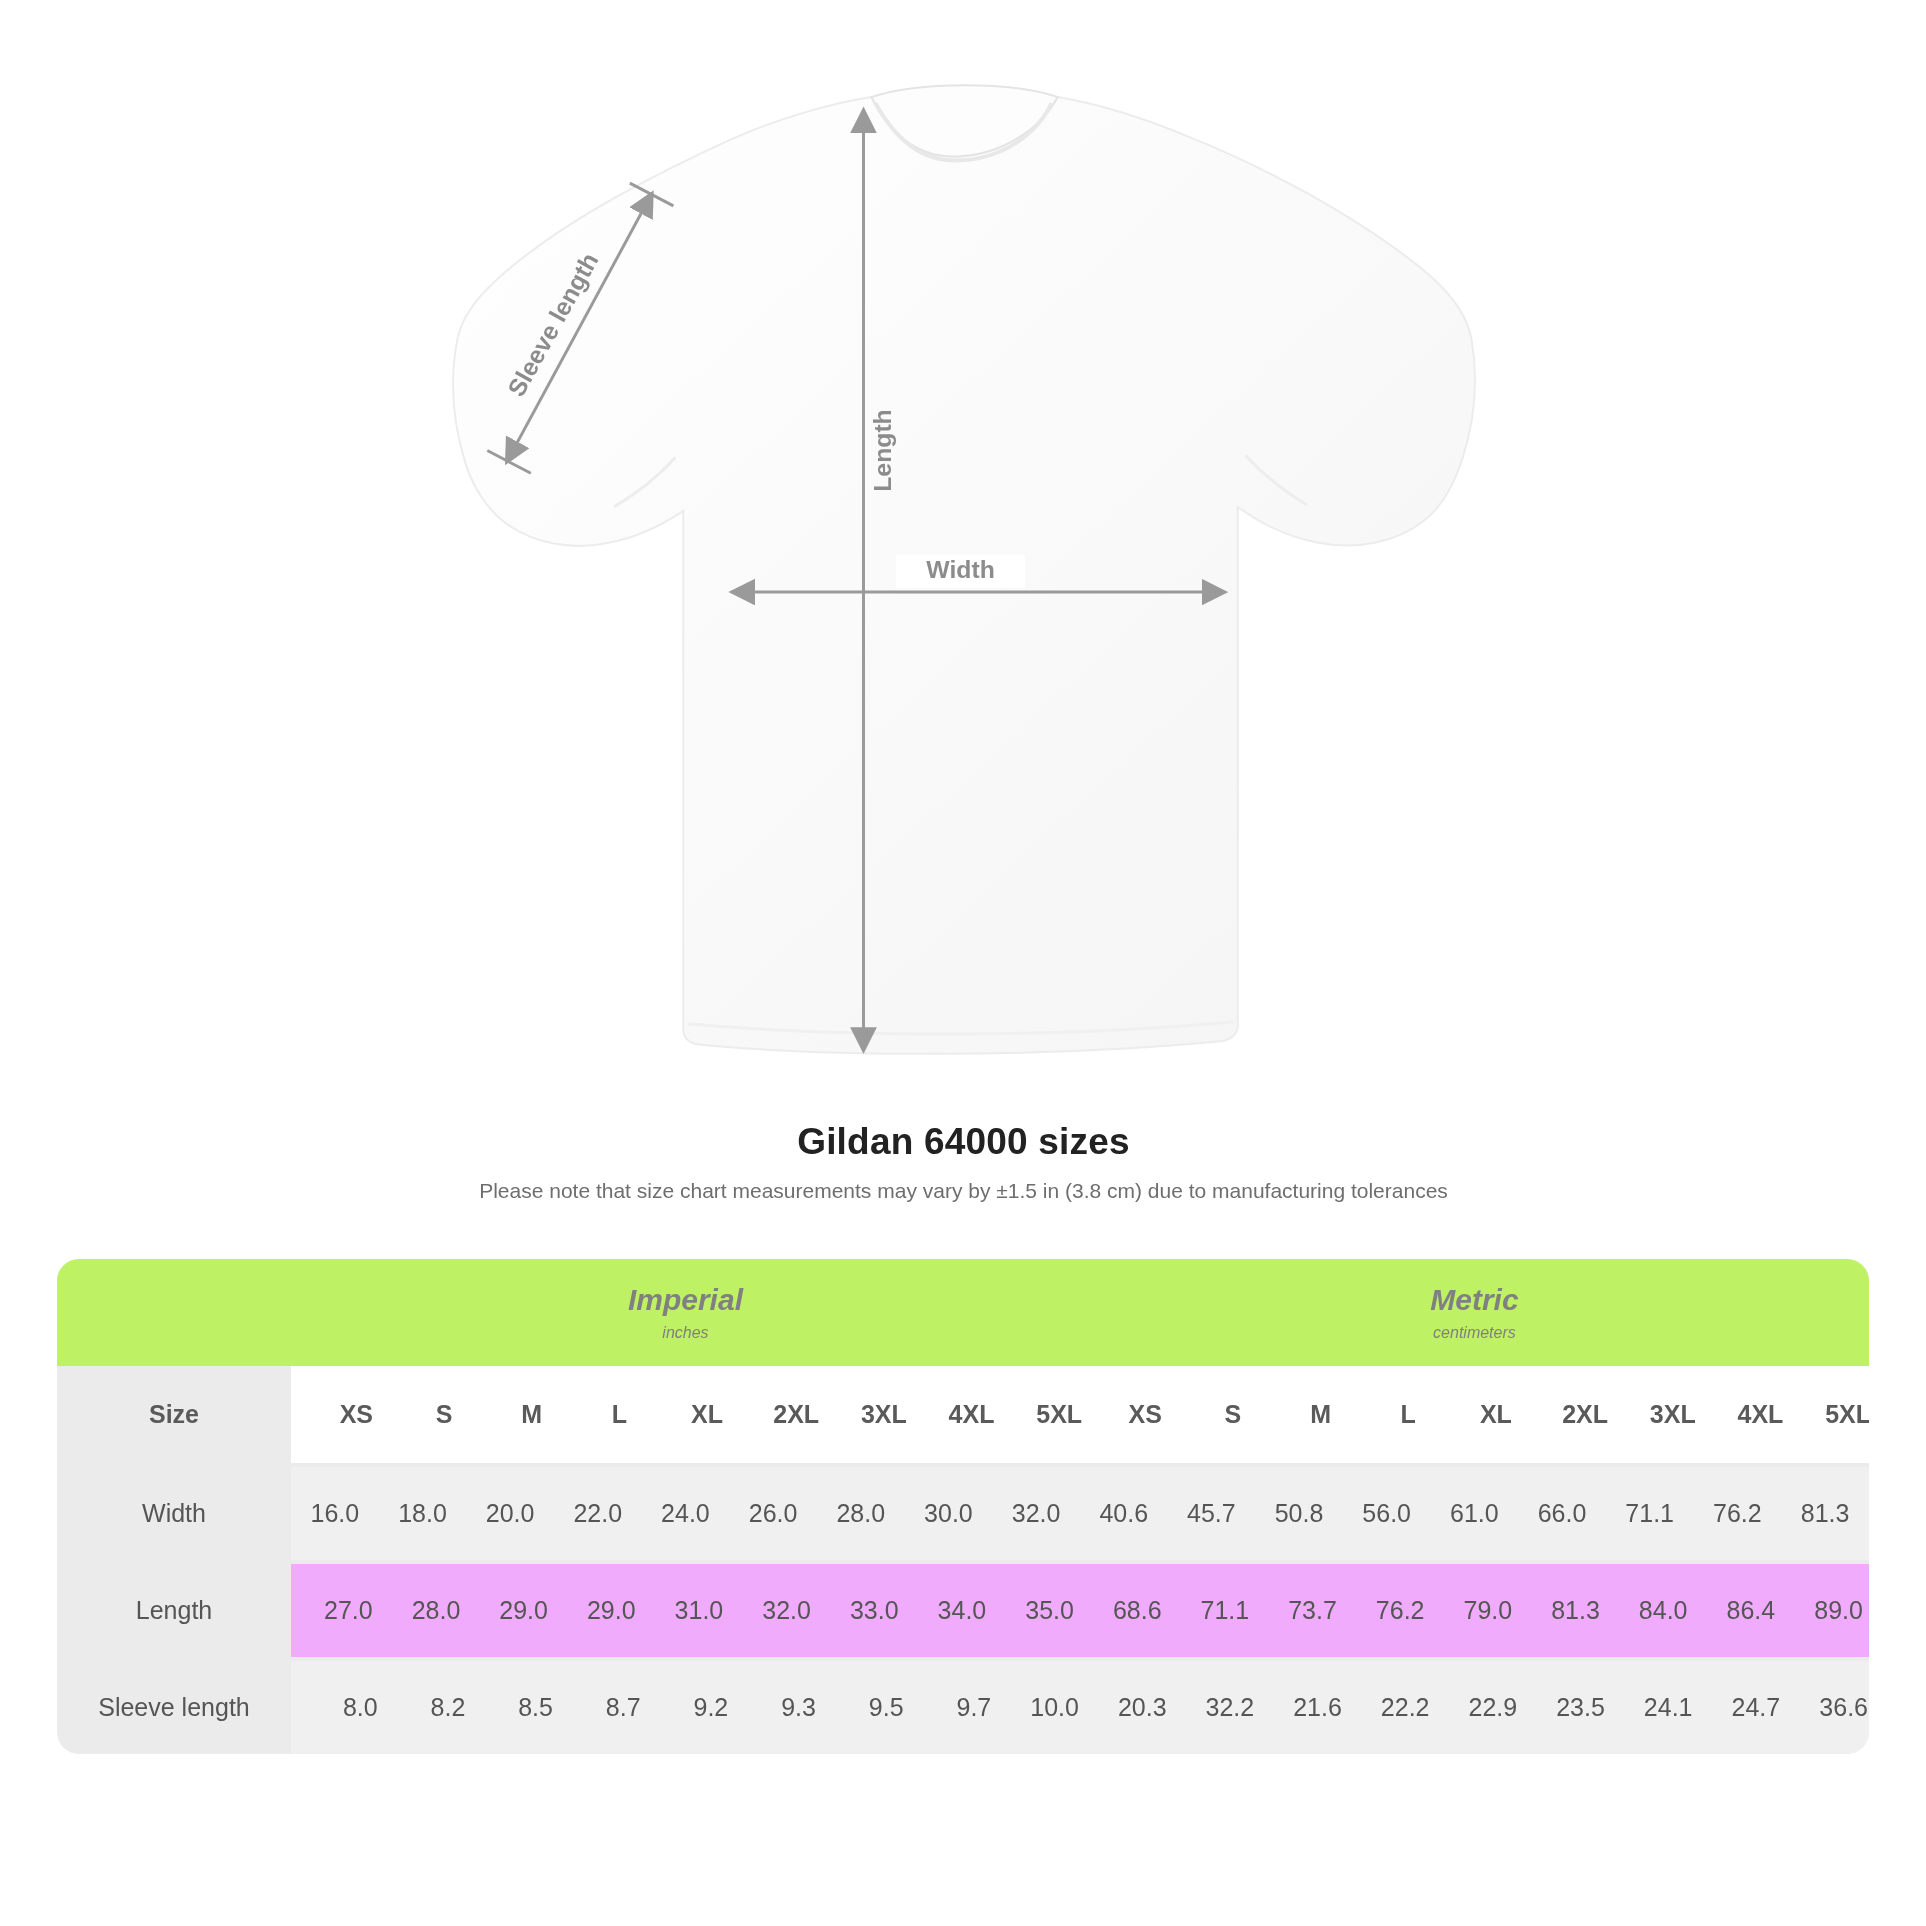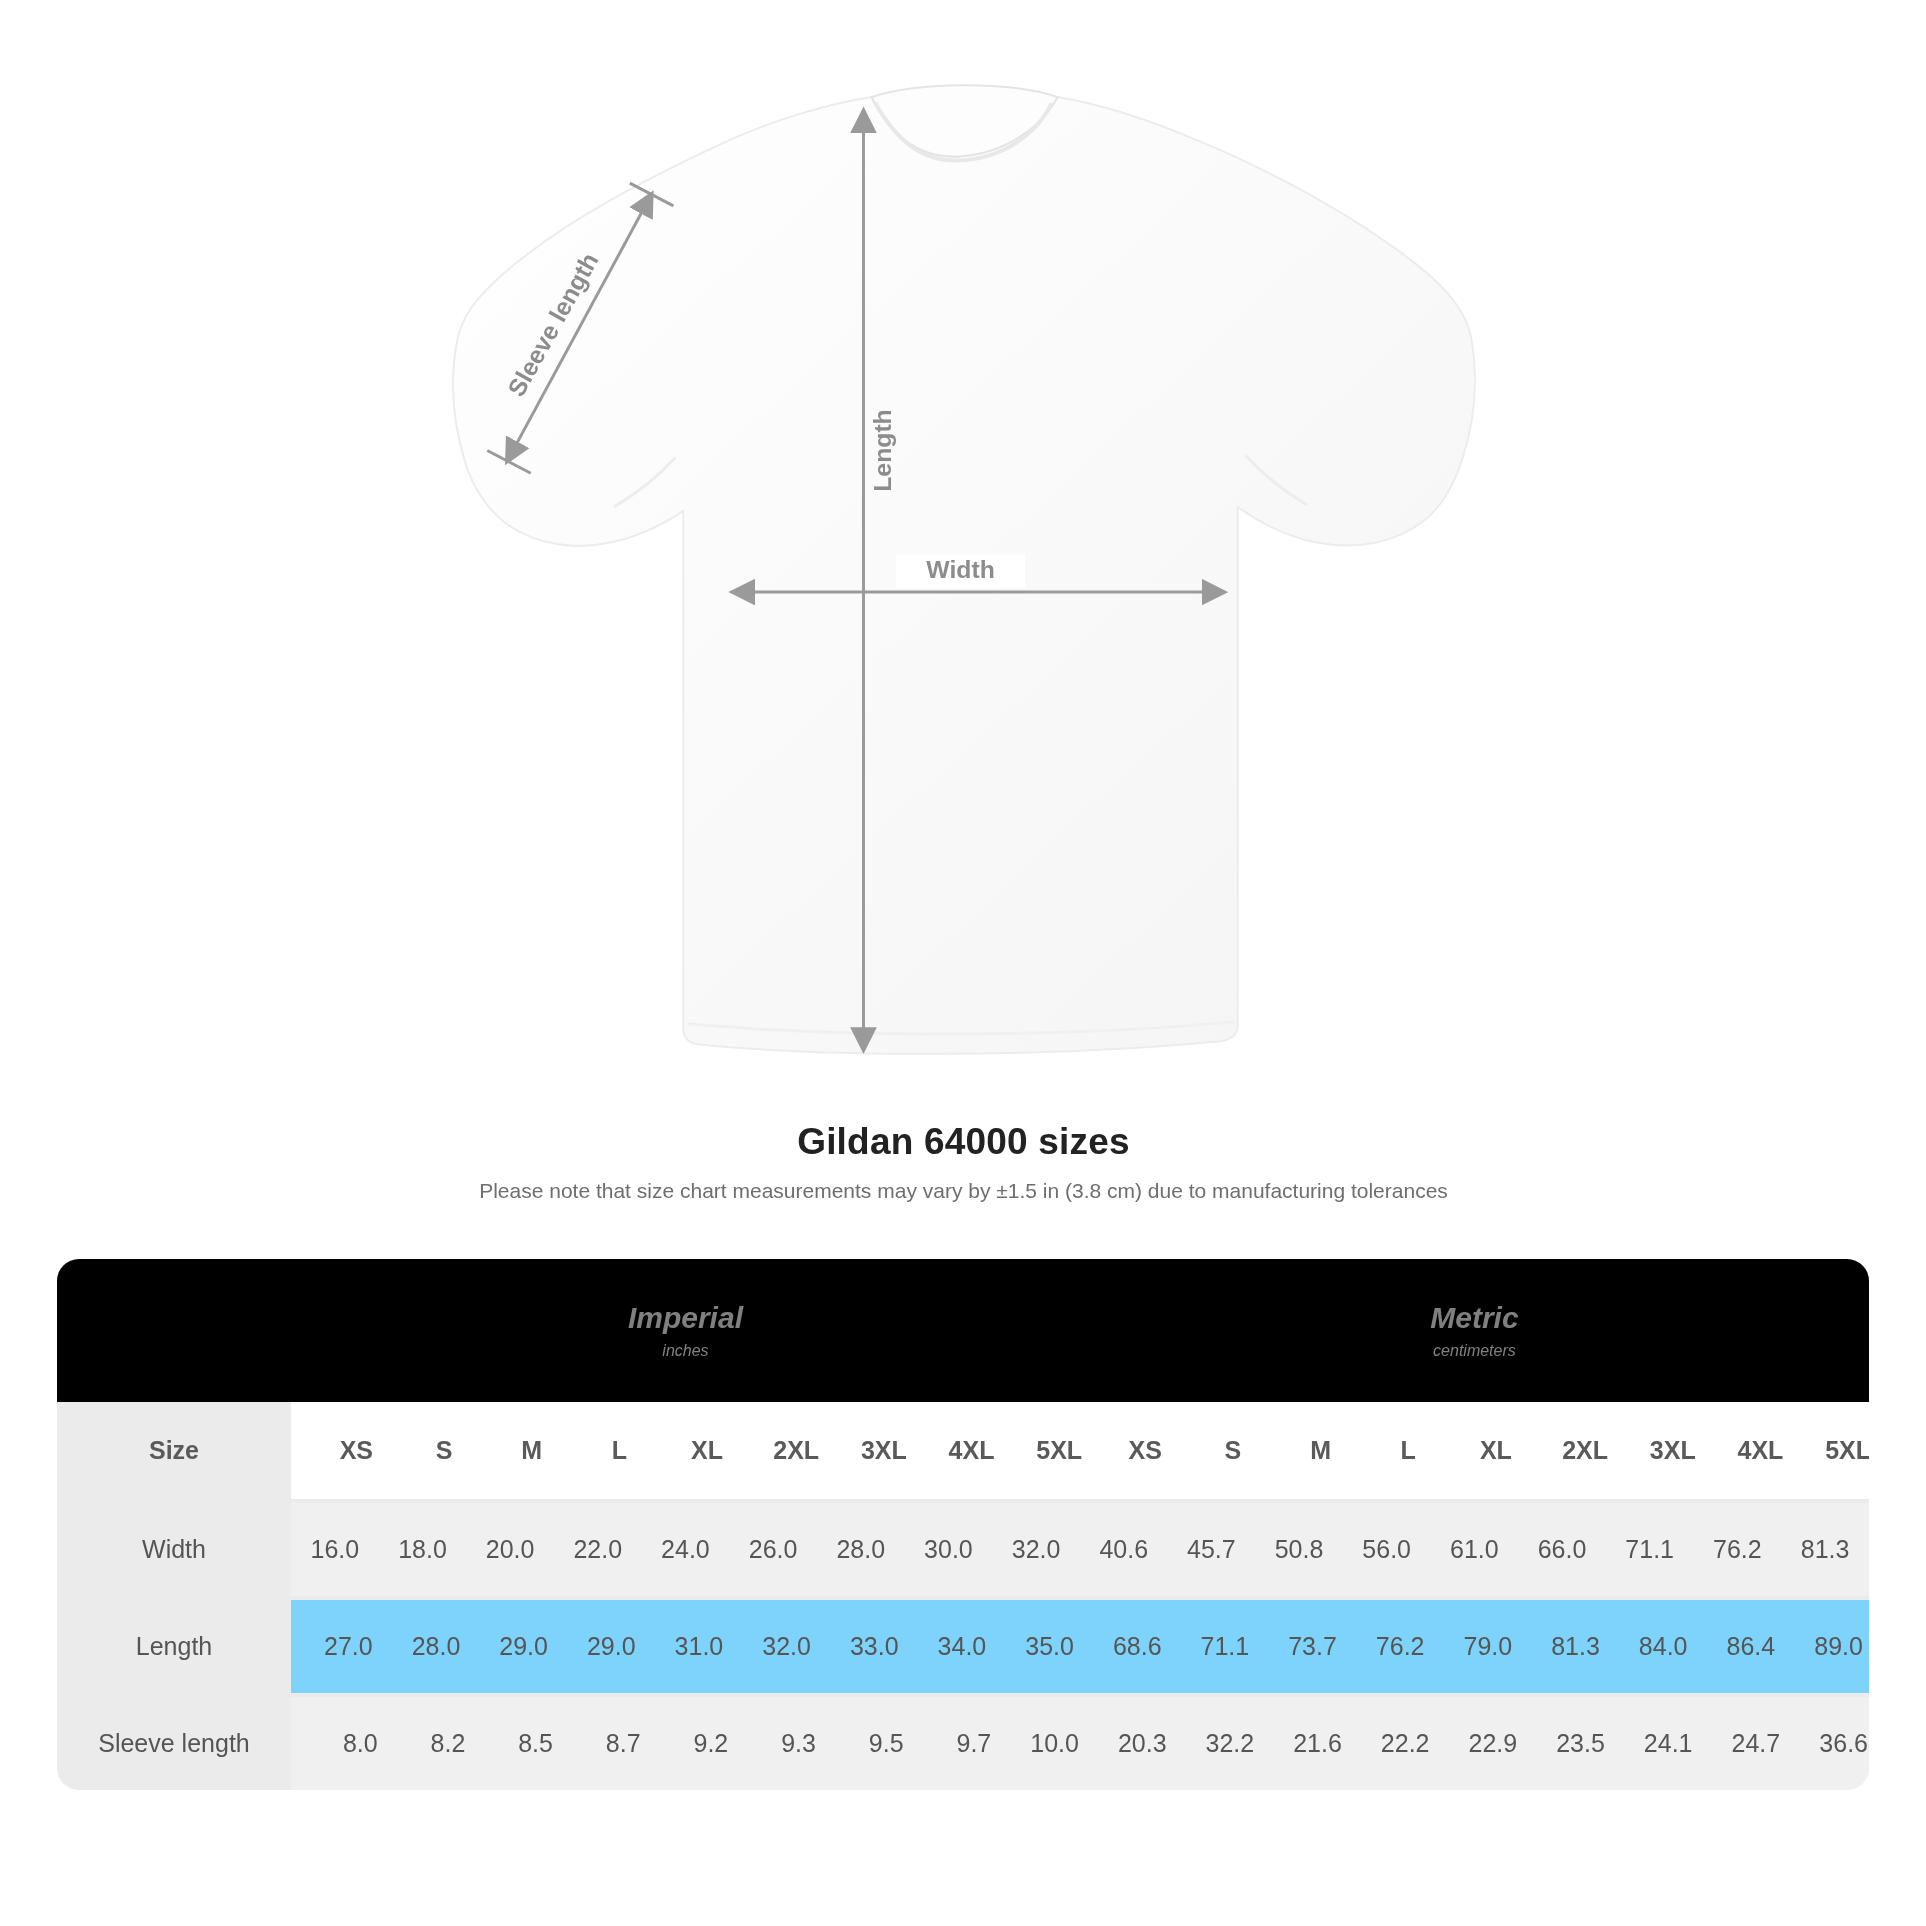--- a/index.html
+++ b/index.html
@@ -66,22 +66,22 @@
     table-layout: fixed;
   }
   table.size-table td, table.size-table th {
     border: none;
     text-align: center;
     vertical-align: middle;
     font-weight: normal;
   }
   
   .unit-row td {
-    height: 143px;
-    background: #000000;
+    height: 107px;
+    background: #bef264;
   }
   .unit-name {
     font-size: 30px;
     font-style: italic;
     font-weight: bold;
     color: #808080;
     line-height: 1.15;
   }
   .unit-sub {
     font-size: 16px;
@@ -114,21 +114,21 @@
   tr.header-row td {
     height: 97px;
     font-size: 25px;
     font-weight: bold;
     color: #5a5a5a;
     background: #ebebeb;
   }
   tr.header-row td.cell { background: #ffffff; padding-left: 44px; }
 
   tr.row-a td.cell { background: #f0f0f0; }
-  tr.row-b td.cell { background: #7dd3fc; padding-left: 28px; }
+  tr.row-b td.cell { background: #f0abfc; padding-left: 28px; }
   tr.row-c td.cell { background: #f0f0f0; text-align: right; }
 </style>
 </head>
 <body>
 
 <div class="page">
 
   <div class="illustration">
     <svg width="1927" height="1099" viewBox="0 0 1946 1110" xmlns="http://www.w3.org/2000/svg">
       <defs>

